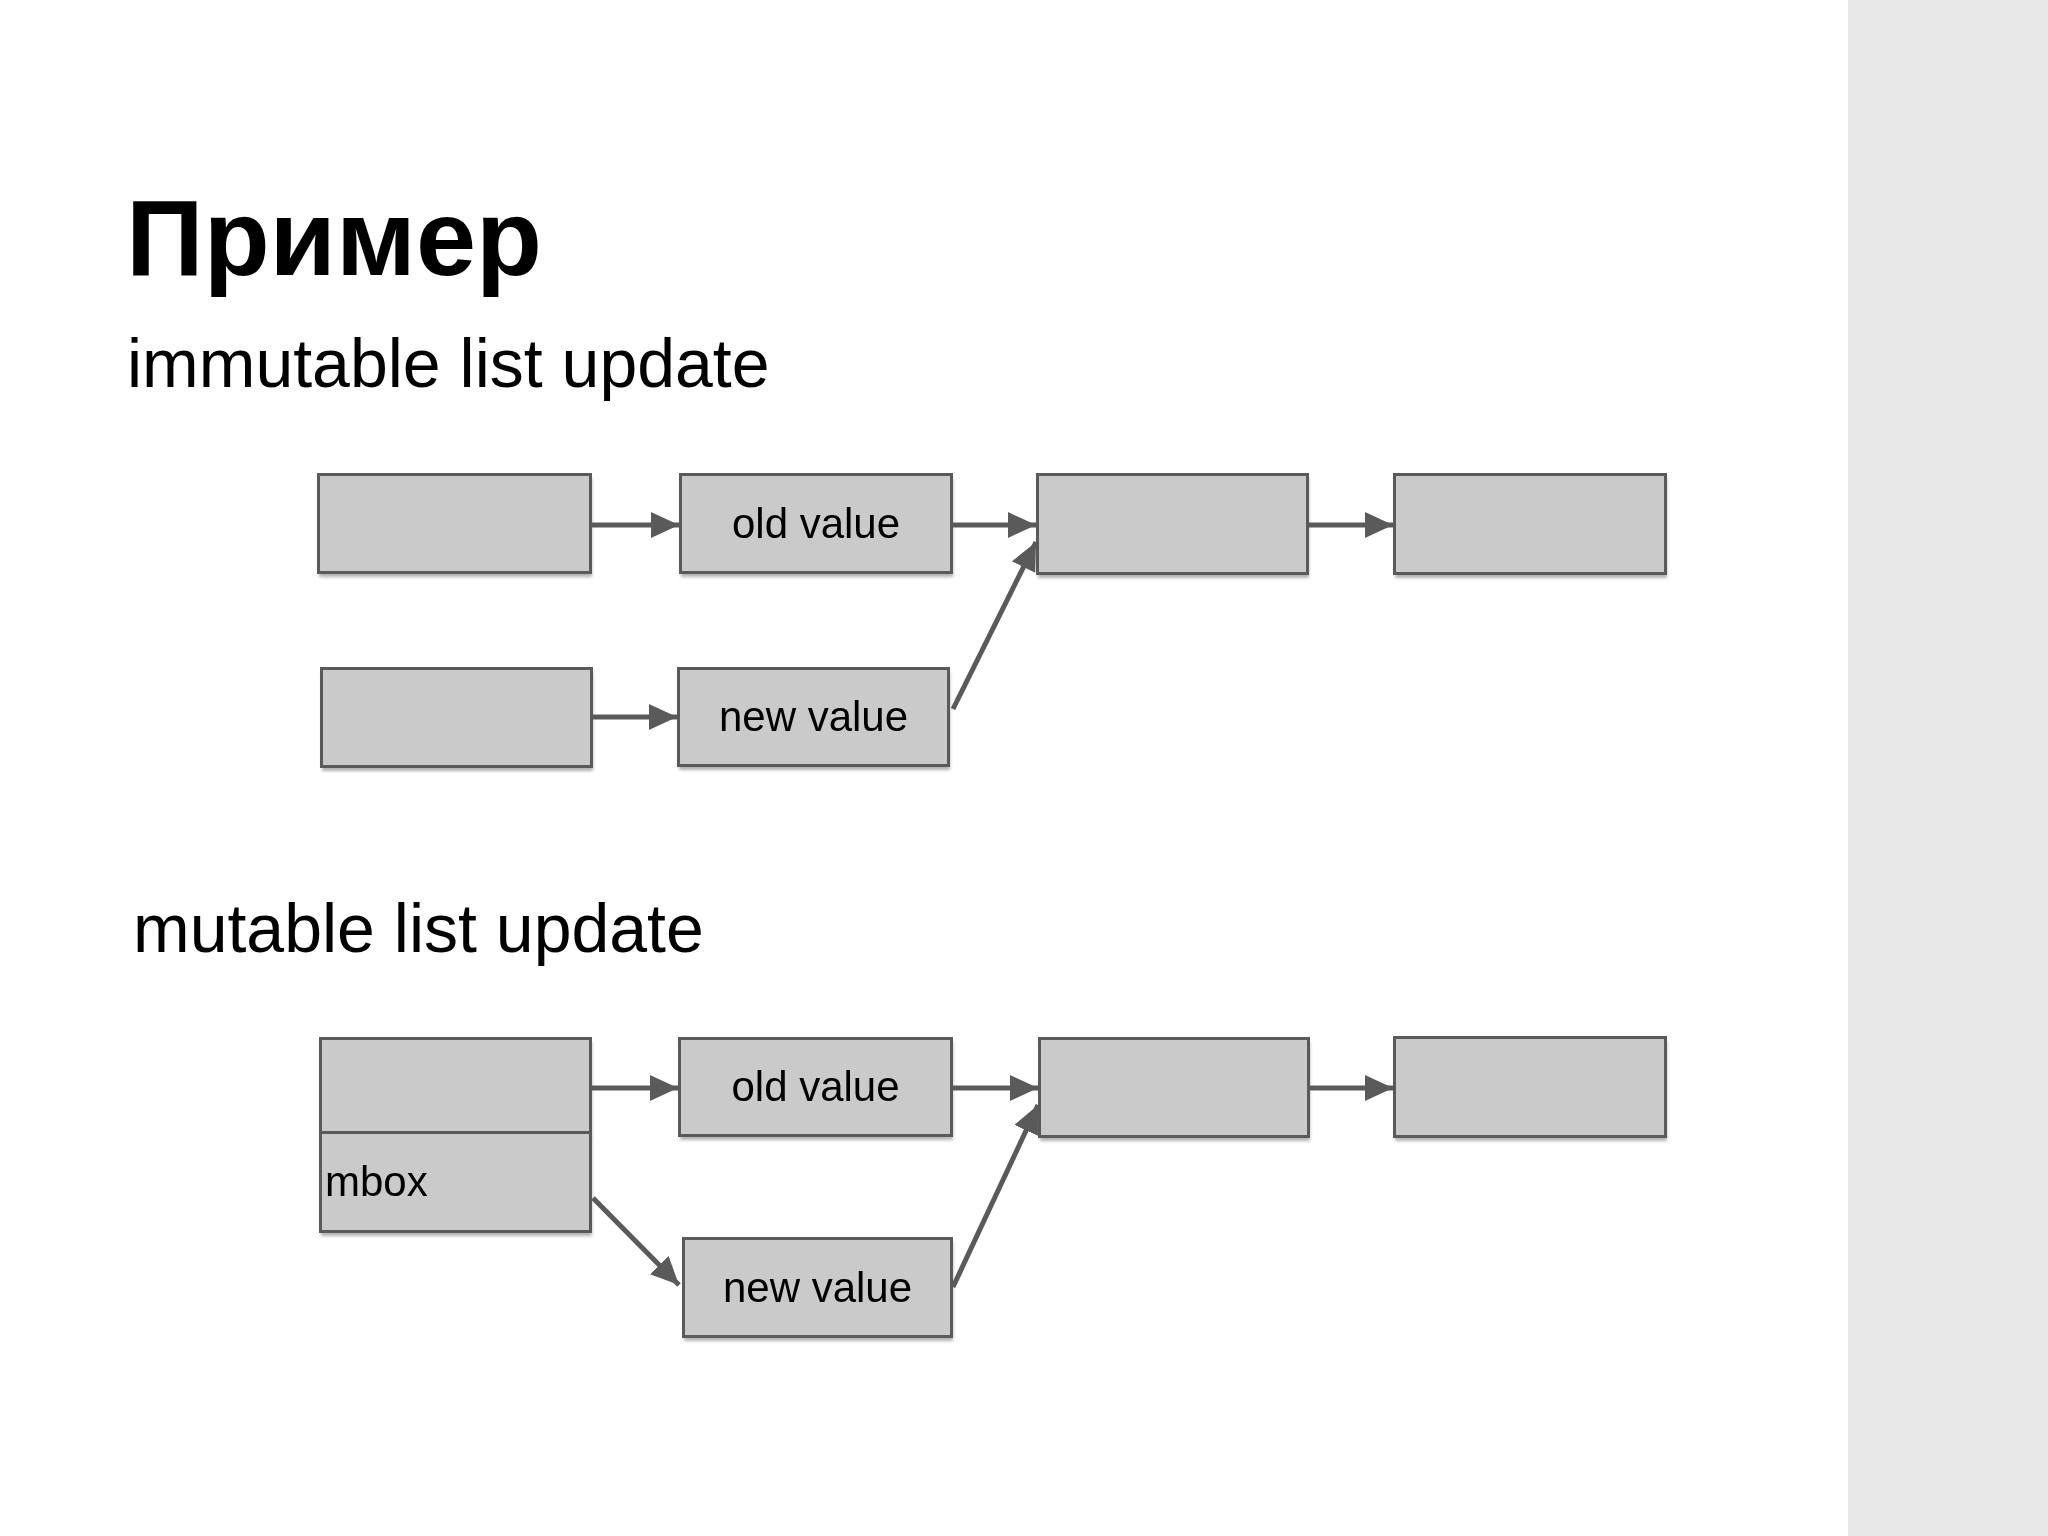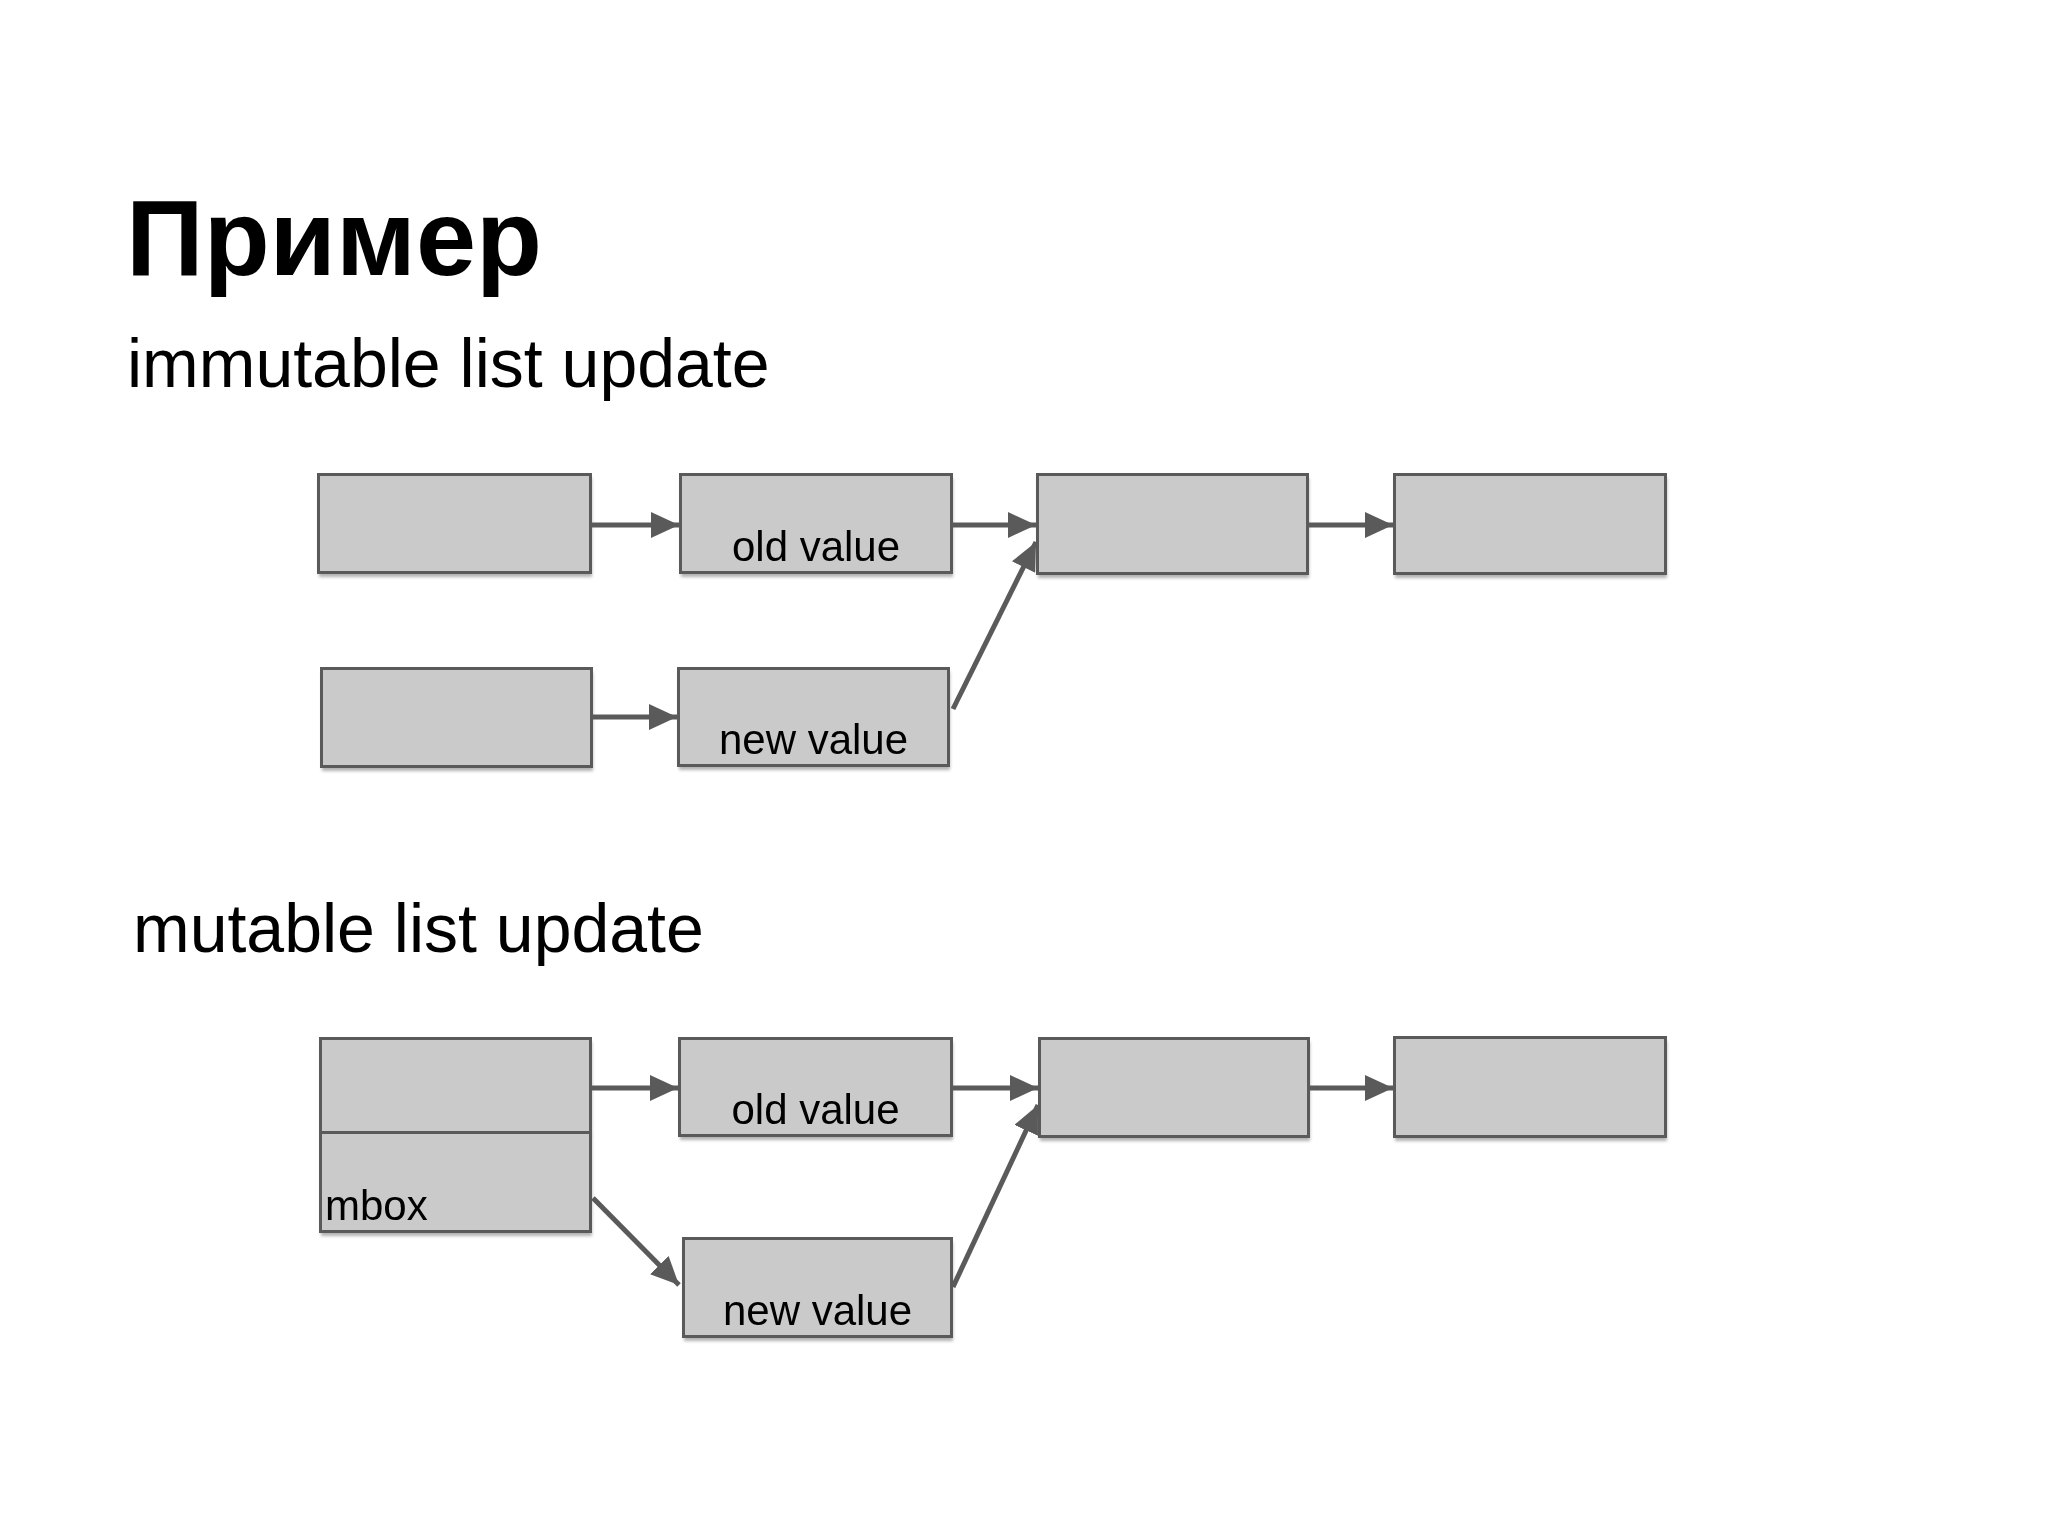--- a/index.html
+++ b/index.html
@@ -6,21 +6,21 @@
     --background:#ffffff;
     --box-fill:#cacaca;
     --box-border:#5a5a5a;
     --arrow:#5a5a5a;
     --text:#000000;
   }
   html,body{margin:0;padding:0;background:#e8e8e8;}
   body{font-family:"Liberation Sans","DejaVu Sans",sans-serif;}
   #slide{
     position:relative;
-    width:2048px;height:1536px;
+    width:1848px;height:1536px;
     background:var(--background);
     overflow:hidden;
   }
   .slide-title{
     position:absolute;
     left:126px;top:184px;
     font-size:108px;
     font-weight:bold;
     line-height:1;
     color:var(--text);
@@ -35,21 +35,21 @@
   }
   #heading-immutable{left:127px;top:329px;}
   #heading-mutable{left:133px;top:894px;}
   .box{
     position:absolute;
     box-sizing:border-box;
     background:var(--box-fill);
     border:3px solid var(--box-border);
     box-shadow:1px 4px 3px -1px rgba(0,0,0,0.30);
     display:flex;
-    align-items:flex-end;
+    align-items:center;
     justify-content:center;
     font-size:42px;
     color:var(--text);
     white-space:nowrap;
   }
   .box.label-left{
     justify-content:flex-start;
     padding-left:3px;
   }
   #arrow-layer{

